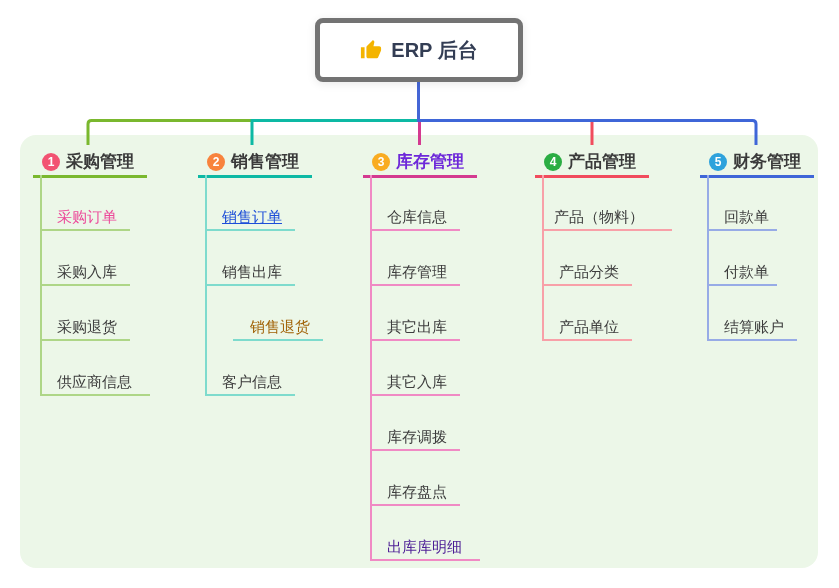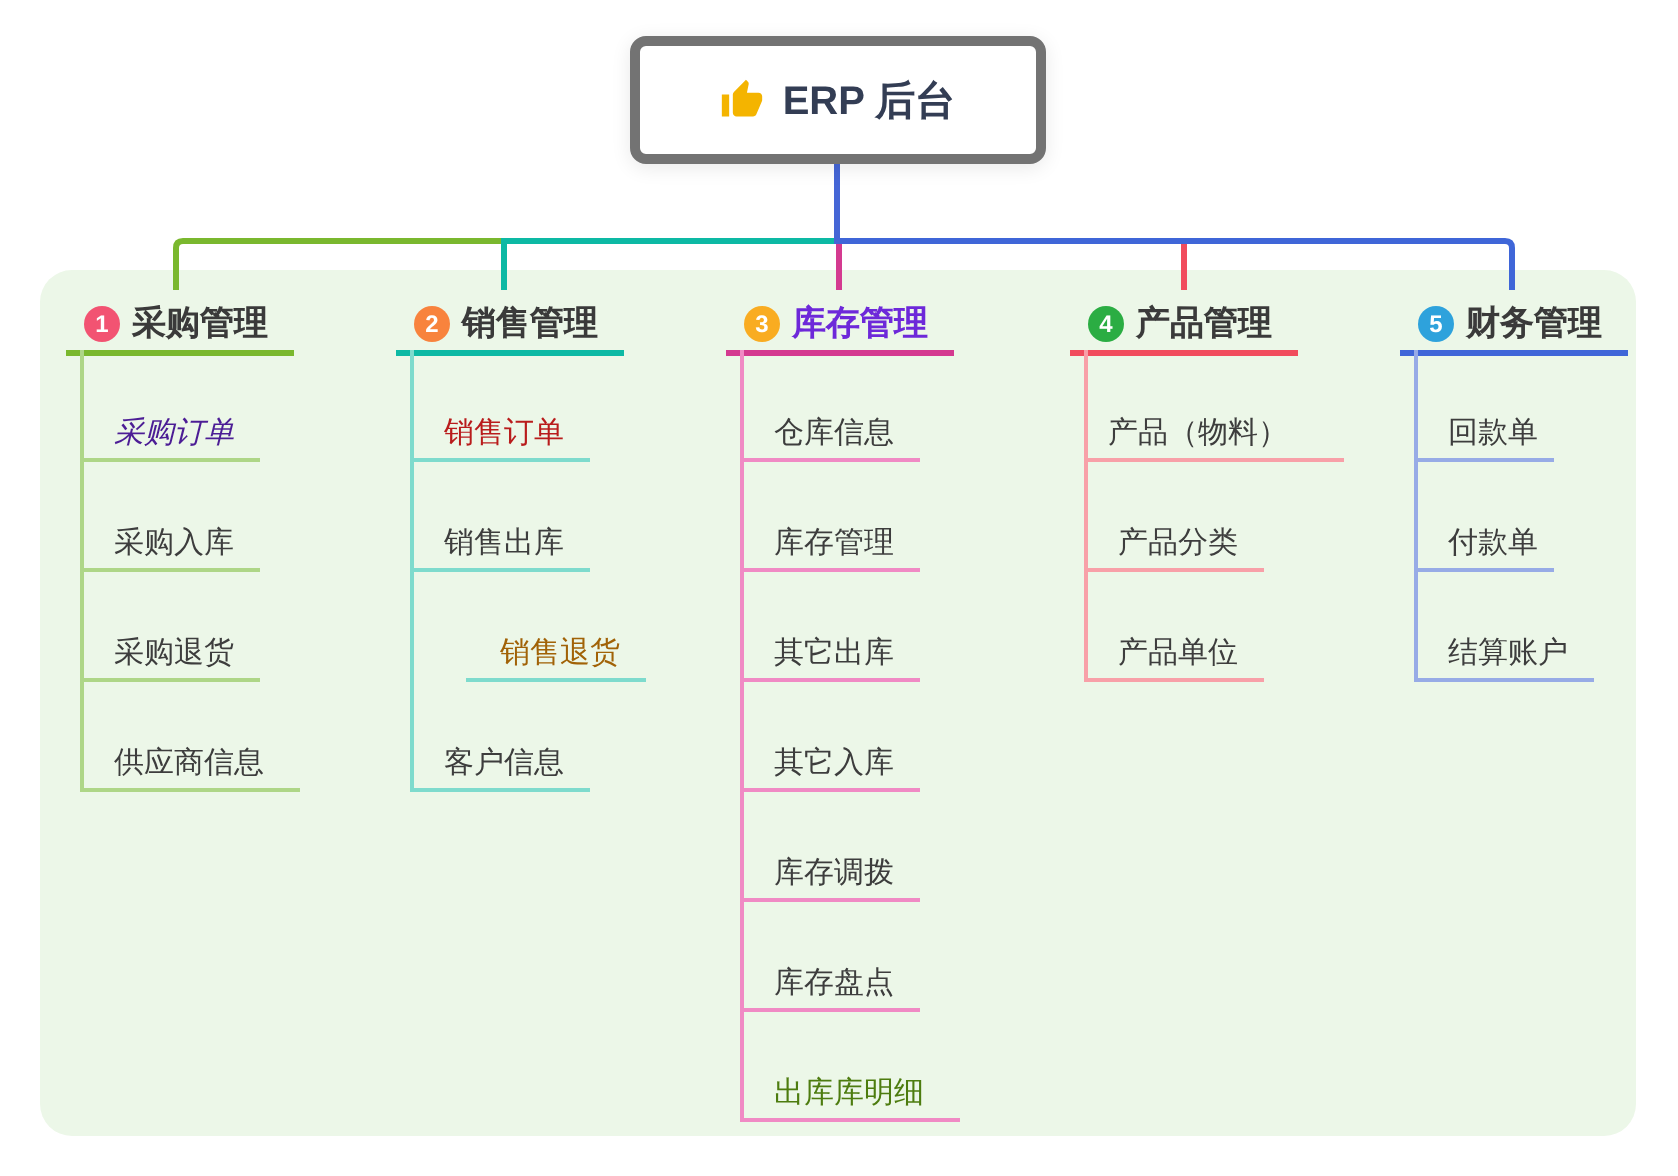--- a/index.html
+++ b/index.html
@@ -57,45 +57,45 @@
     </svg>
     <span>ERP 后台</span>
   </div>
 
   <div id="branches">
       <div class="branch-head" style="left: 33px; top: 148px; border-bottom-color: rgb(122, 184, 46);">
         <span class="badge" style="background: rgb(242, 83, 114);">1</span>
         <span class="branch-label" style="color: rgb(58, 58, 58);">采购管理</span>
       </div>
       <div class="sub-line" style="left: 40px; top: 175px; height: 221px; background: rgb(174, 214, 135);"></div>
-      <div class="branch-item" style="left: 40px; top: 205px; width: 90px; border-bottom-color: rgb(174, 214, 135); color: #4c1d95; font-style: italic;">采购订单</div>
+      <div class="branch-item" style="left: 40px; top: 205px; width: 90px; border-bottom-color: rgb(174, 214, 135); color: #ec4899;">采购订单</div>
       <div class="branch-item" style="left: 40px; top: 260px; width: 90px; border-bottom-color: rgb(174, 214, 135); color: rgb(61, 61, 61);">采购入库</div>
       <div class="branch-item" style="left: 40px; top: 315px; width: 90px; border-bottom-color: rgb(174, 214, 135); color: rgb(61, 61, 61);">采购退货</div>
       <div class="branch-item" style="left: 40px; top: 370px; width: 110px; border-bottom-color: rgb(174, 214, 135); color: rgb(61, 61, 61);">供应商信息</div>
       <div class="branch-head" style="left: 198px; top: 148px; border-bottom-color: rgb(13, 185, 164);">
         <span class="badge" style="background: rgb(248, 131, 61);">2</span>
         <span class="branch-label" style="color: rgb(58, 58, 58);">销售管理</span>
       </div>
       <div class="sub-line" style="left: 205px; top: 175px; height: 221px; background: rgb(126, 219, 205);"></div>
-      <div class="branch-item" style="left: 205px; top: 205px; width: 90px; border-bottom-color: rgb(126, 219, 205); color: #b91c1c;">销售订单</div>
+      <div class="branch-item" style="left: 205px; top: 205px; width: 90px; border-bottom-color: rgb(126, 219, 205); color: #1d4ed8; text-decoration: underline;">销售订单</div>
       <div class="branch-item" style="left: 205px; top: 260px; width: 90px; border-bottom-color: rgb(126, 219, 205); color: rgb(61, 61, 61);">销售出库</div>
       <div class="branch-item" style="left: 205px; top: 315px; width: 90px; border-bottom-color: rgb(126, 219, 205); color: #a16207; margin-left: 28px;">销售退货</div>
       <div class="branch-item" style="left: 205px; top: 370px; width: 90px; border-bottom-color: rgb(126, 219, 205); color: rgb(61, 61, 61);">客户信息</div>
       <div class="branch-head" style="left: 363px; top: 148px; border-bottom-color: rgb(212, 58, 144);">
         <span class="badge" style="background: rgb(249, 172, 33);">3</span>
         <span class="branch-label" style="color: #6d28d9; text-align: center;">库存管理</span>
       </div>
       <div class="sub-line" style="left: 370px; top: 175px; height: 386px; background: rgb(240, 138, 196);"></div>
       <div class="branch-item" style="left: 370px; top: 205px; width: 90px; border-bottom-color: rgb(240, 138, 196); color: rgb(61, 61, 61);">仓库信息</div>
       <div class="branch-item" style="left: 370px; top: 260px; width: 90px; border-bottom-color: rgb(240, 138, 196); color: rgb(61, 61, 61);">库存管理</div>
       <div class="branch-item" style="left: 370px; top: 315px; width: 90px; border-bottom-color: rgb(240, 138, 196); color: rgb(61, 61, 61);">其它出库</div>
       <div class="branch-item" style="left: 370px; top: 370px; width: 90px; border-bottom-color: rgb(240, 138, 196); color: rgb(61, 61, 61);">其它入库</div>
       <div class="branch-item" style="left: 370px; top: 425px; width: 90px; border-bottom-color: rgb(240, 138, 196); color: rgb(61, 61, 61);">库存调拨</div>
       <div class="branch-item" style="left: 370px; top: 480px; width: 90px; border-bottom-color: rgb(240, 138, 196); color: rgb(61, 61, 61);">库存盘点</div>
-      <div class="branch-item" style="left: 370px; top: 535px; width: 110px; border-bottom-color: rgb(240, 138, 196); color: #4d7c0f;">出库库明细</div>
+      <div class="branch-item" style="left: 370px; top: 535px; width: 110px; border-bottom-color: rgb(240, 138, 196); color: #4c1d95;">出库库明细</div>
       <div class="branch-head" style="left: 535px; top: 148px; border-bottom-color: rgb(241, 76, 93);">
         <span class="badge" style="background: rgb(43, 173, 67);">4</span>
         <span class="branch-label" style="color: rgb(58, 58, 58);">产品管理</span>
       </div>
       <div class="sub-line" style="left: 542px; top: 175px; height: 166px; background: rgb(248, 160, 168);"></div>
       <div class="branch-item" style="left: 542px; top: 205px; width: 130px; border-bottom-color: rgb(248, 160, 168); color: rgb(61, 61, 61); padding-left: 12px;">产品（物料）</div>
       <div class="branch-item" style="left: 542px; top: 260px; width: 90px; border-bottom-color: rgb(248, 160, 168); color: rgb(61, 61, 61);">产品分类</div>
       <div class="branch-item" style="left: 542px; top: 315px; width: 90px; border-bottom-color: rgb(248, 160, 168); color: rgb(61, 61, 61);">产品单位</div>
       <div class="branch-head" style="left: 700px; top: 148px; border-bottom-color: rgb(63, 102, 216);">
         <span class="badge" style="background: rgb(46, 162, 220);">5</span>

